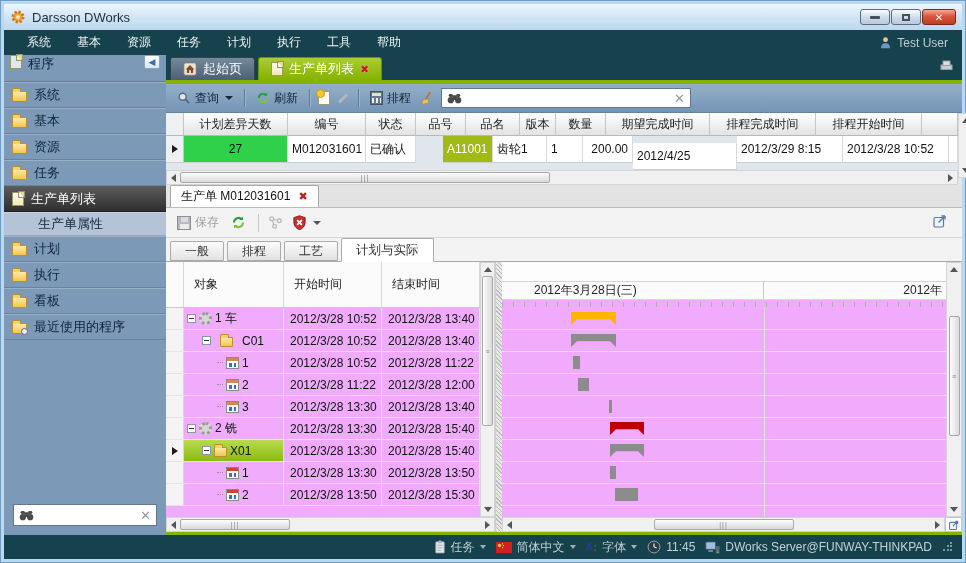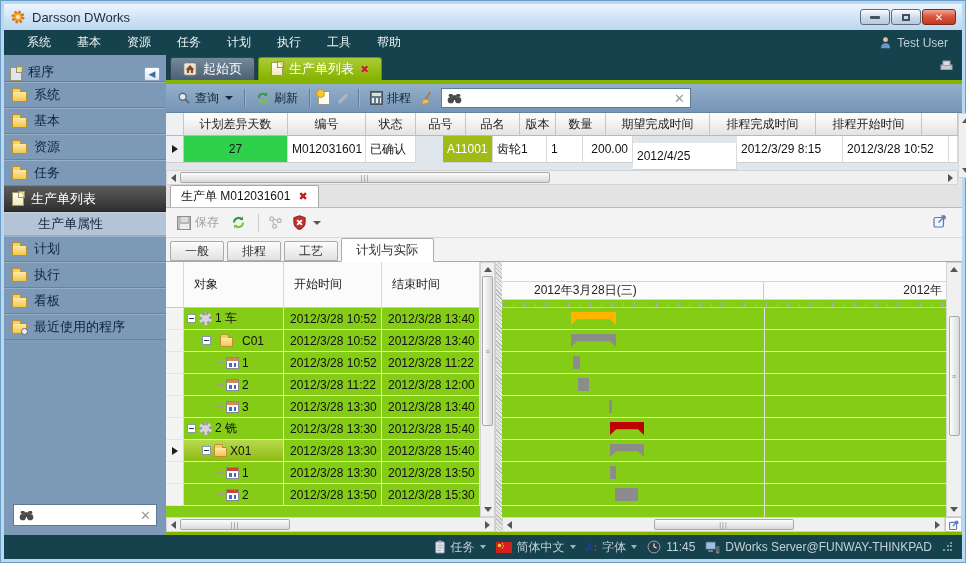--- a/index.html
+++ b/index.html
@@ -23,21 +23,21 @@
   
   .menubar { height:25px; background:#16424d; display:flex; align-items:center; padding:0 10px; }
   .menu-item { color:#eef4f5; font-size:12px; padding:0 13px; height:25px; line-height:25px; cursor:default; }
   .menu-user { margin-left:auto; display:flex; align-items:center; gap:5px; color:#bfcdd3; font-size:12px; padding-right:4px; }
 
   
   .appbody { flex:1; display:flex; min-height:0; }
 
   
   .sidebar { width:162px; background:#7d99b8; display:flex; flex-direction:column; }
-  .side-head { height:27px; display:flex; align-items:flex-end; gap:6px; padding:0 6px;
+  .side-head { height:27px; display:flex; align-items:flex-start; gap:6px; padding:0 6px;
                border-bottom:1px solid rgba(0,0,0,.18); color:#10243a; font-size:13px; }
   .collapse-btn { margin-left:auto; width:16px; height:14px; background:linear-gradient(#fff,#dce8f4);
                   border:1px solid #8aa4be; border-radius:2px; font-size:9px; color:#3a6ea8;
                   display:flex; align-items:center; justify-content:center; }
   .side-item { height:26px; display:flex; align-items:center; gap:7px; padding:0 8px;
                font-size:13px; color:#10243a;
                border-top:1px solid rgba(255,255,255,.22); border-bottom:1px solid rgba(0,0,0,.14); }
   .side-item.sel { background:linear-gradient(#5a5a5a,#2f2f2f); color:#fff; border-bottom-color:#222; }
   .side-item.sub { background:#b4c4d6; padding-left:34px; height:24px; }
   .side-fill { flex:1; }
@@ -99,21 +99,21 @@
   .dtoolbar { height:30px; background:#f3f3f3; border-bottom:1px solid #d8d8d8; display:flex; align-items:center; gap:6px; padding:0 8px; font-size:12px; }
   .dtoolbar .disabled { color:#9f9f9f; }
   .dsep { width:1px; height:18px; background:#c9c9c9; margin:0 3px; }
   .dt-right { margin-left:auto; padding-right:6px; }
 
   .subtabs { height:24px; background:#f3f3f3; display:flex; align-items:flex-end; padding-left:4px; border-bottom:1px solid #a9a9a9; }
   .subtab { height:20px; padding:0 14px; font-size:12px; color:#333; display:flex; align-items:center;
             background:linear-gradient(#fcfcfc,#e2e2e2); border:1px solid #ababab; border-radius:2px 2px 0 0; margin-right:3px; margin-bottom:0; }
   .subtab.active { height:24px; background:#fff; border-bottom:1px solid #fff; font-size:12.5px; position:relative; top:1px; }
 
-  .split { flex:1; display:flex; min-height:0; background:#84cc16; }
+  .split { flex:1; display:flex; min-height:0; background:#f0abfc; }
   .treepanel { width:330px; display:flex; flex-direction:column; border-right:1px solid #ccc; }
   .tree-top { flex:1; display:flex; min-height:0; }
   .tree-cols { flex:1; }
   .splitter { width:6px; background:#e8e8e8;
               background-image:repeating-linear-gradient(45deg,#bbb 0 1px,transparent 1px 3px); }
   .ganttpanel { flex:1; display:flex; flex-direction:column; min-width:0; }
   .gantt-top { flex:1; display:flex; min-height:0; }
   .gantt-main { flex:1; position:relative; overflow:hidden; }
 
   .tree-hdr { display:flex; height:46px; border-bottom:1px solid #c9c9c9; background:#fbfbfb; }

